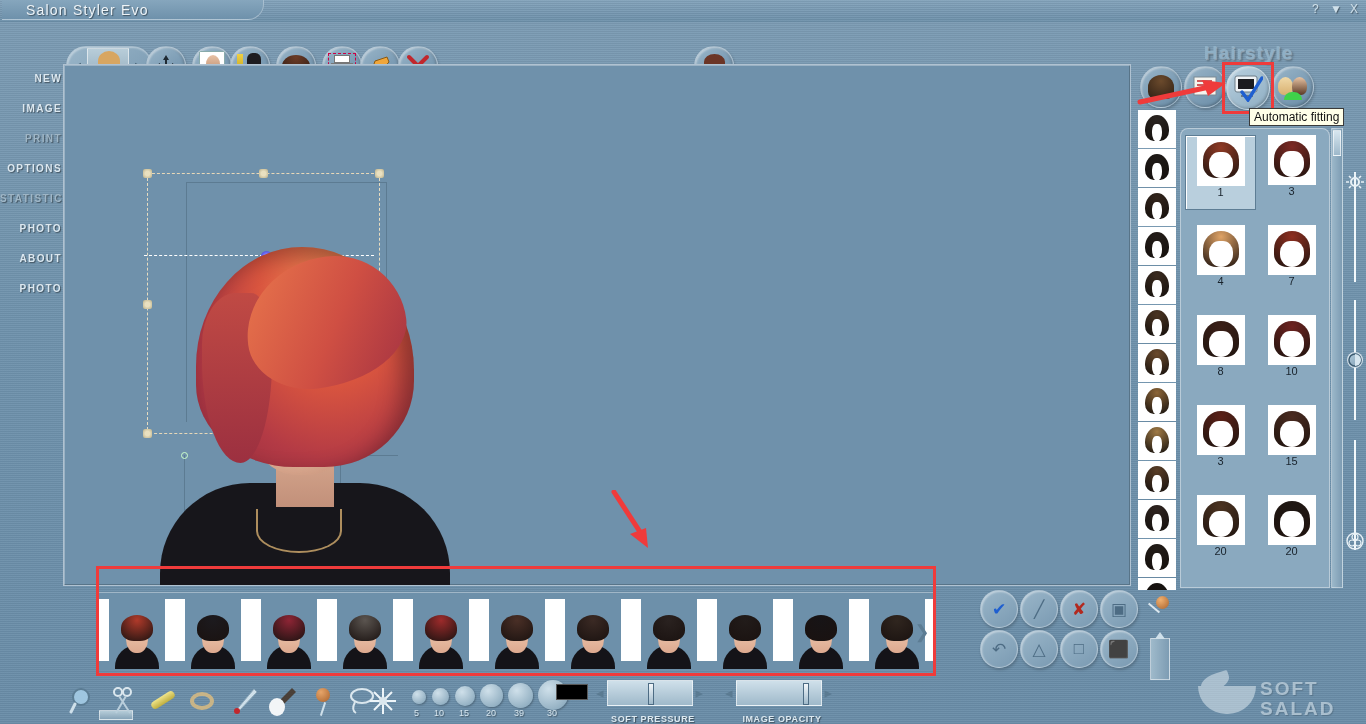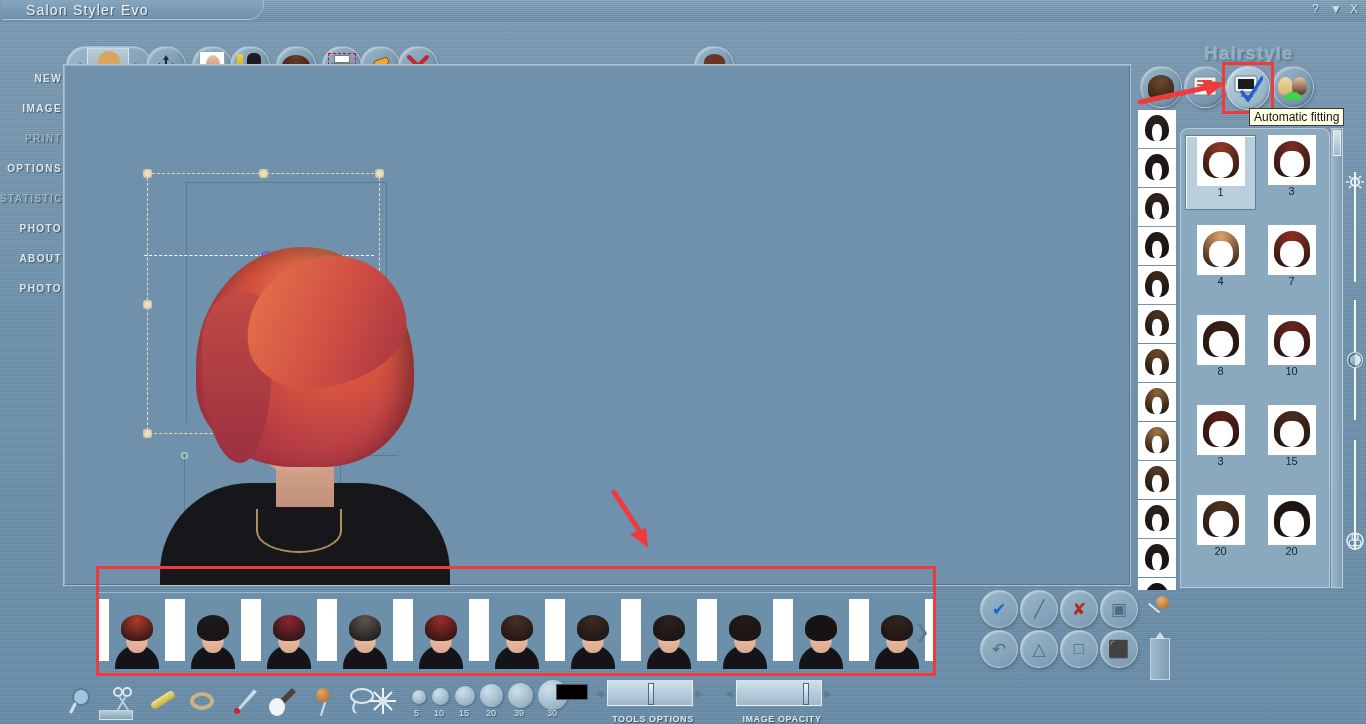--- a/index.html
+++ b/index.html
@@ -586,21 +586,21 @@
 
     <div id="colorswatch"></div>
 
     <div class="slider-box" style="left:593px; width:120px;">
       <div class="slider-cap">◂</div>
       <div class="slider-track" style="width:86px;">
         <div class="slider-thumb" style="left:40px;"></div>
       </div>
       <div class="slider-cap">▸</div>
     </div>
-    <div class="slider-label" style="left:593px; width:120px;">TOOLS OPTIONS</div>
+    <div class="slider-label" style="left:593px; width:120px;">SOFT PRESSURE</div>
 
     <div class="slider-box" style="left:722px; width:120px;">
       <div class="slider-cap">◂</div>
       <div class="slider-track" style="width:86px;">
         <div class="slider-thumb" style="left:66px;"></div>
       </div>
       <div class="slider-cap">▸</div>
     </div>
     <div class="slider-label" style="left:722px; width:120px;">IMAGE OPACITY</div>
   </div>
@@ -784,14 +784,20 @@
   <div class="vslider" style="left:1344px; top:440px; height:110px;">
     <div class="vtrack" style="height:110px;"></div>
     <svg style="position:absolute; left:2px; top:92px;" width="18" height="18" viewBox="0 0 18 18">
       <circle cx="9" cy="9" r="8" fill="none" stroke="#e8f1f6" stroke-width="1.4"></circle>
       <circle cx="9" cy="5" r="3" fill="none" stroke="#e8f1f6" stroke-width="1.2"></circle>
       <circle cx="6" cy="11" r="3" fill="none" stroke="#e8f1f6" stroke-width="1.2"></circle>
       <circle cx="12" cy="11" r="3" fill="none" stroke="#e8f1f6" stroke-width="1.2"></circle>
     </svg>
   </div>
 
+  <div id="watermark">
+    <div id="wm-bowl"></div>
+    <div id="wm-leaf"></div>
+    <div id="wm-text1">SOFT</div>
+    <div id="wm-text2">SALAD</div>
+  </div>
 
 </div>
 
 </body></html>

